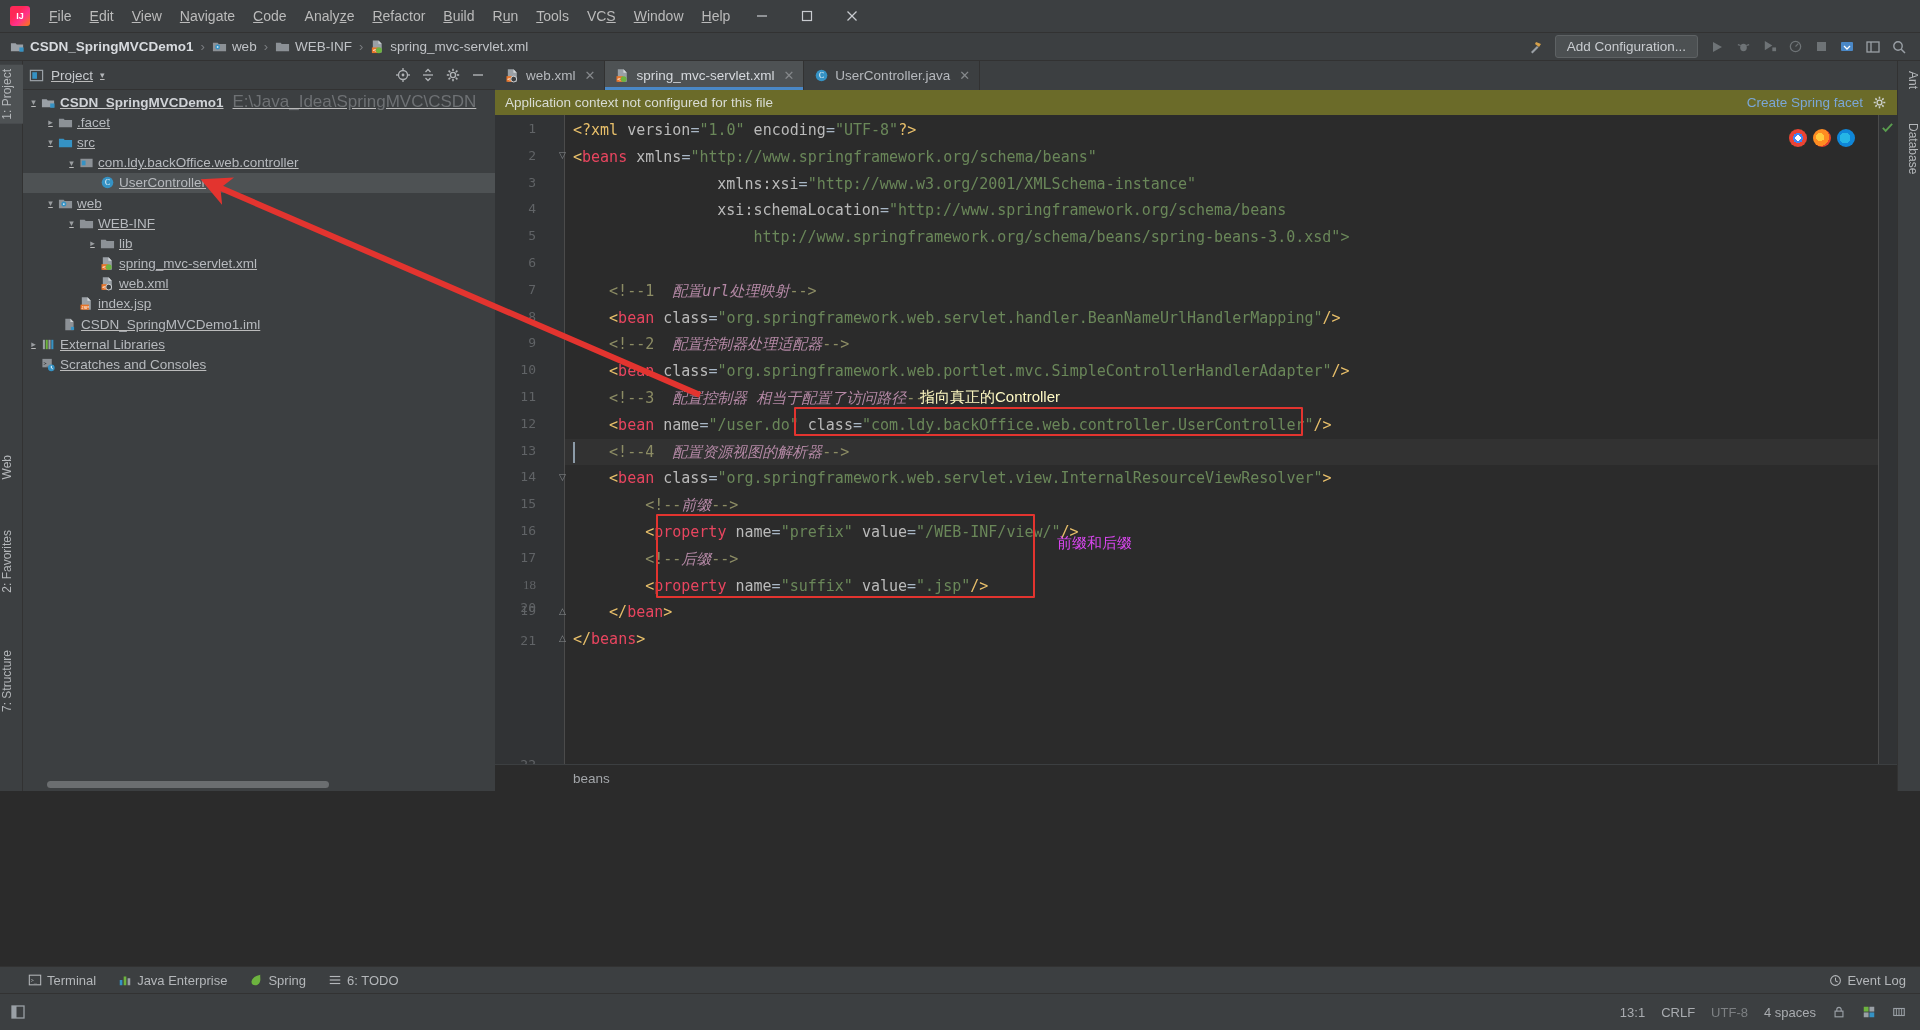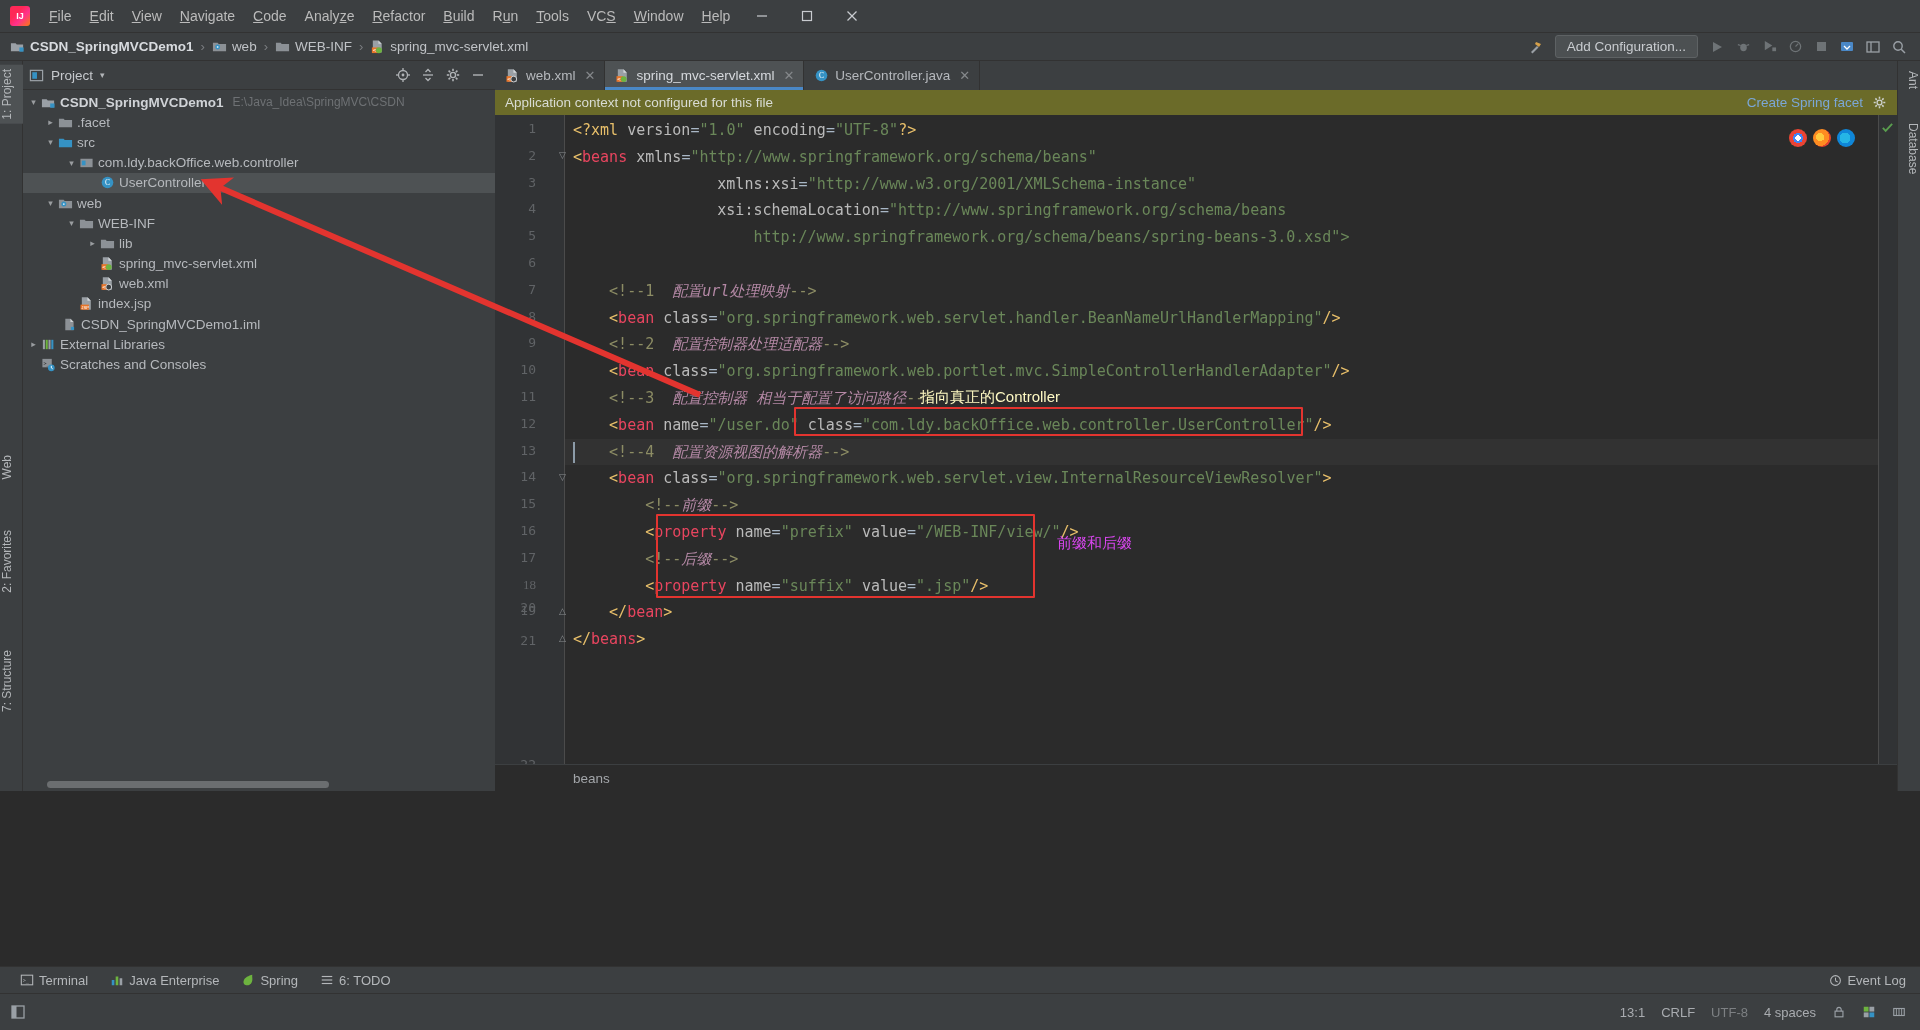--- a/index.html
+++ b/index.html
@@ -82,21 +82,21 @@
   }
   .vtab-r {
     position:absolute; right:0; width:23px;
     writing-mode:vertical-rl;
     font-size:12px; color:#b4b7ba; text-align:center; white-space:nowrap; padding:4px 0;
   }
 
   
   .project-panel {
     position:absolute; left:23px; top:61px; width:472px; height:730px;
-    background:#3c3f41; display:flex; flex-direction:column;
+    background:#3c3f41; display:flex; flex-direction:column;text-decoration:underline;
   }
   .panel-header {
     height:29px; display:flex; align-items:center; padding:0 6px;
     border-bottom:1px solid #323232; flex:0 0 auto;
   }
   .panel-title { font-size:13.5px; color:#c6c9cd; margin-left:7px; }
   .panel-header .chev { margin-left:7px; color:#b2b5b8; font-size:9px; }
   .panel-actions { margin-left:auto; display:flex; align-items:center; gap:3px; }
   .pa-btn { width:22px; height:22px; display:flex; align-items:center; justify-content:center; color:#b0b3b6; }
 
@@ -106,21 +106,21 @@
     font-size:13.5px; color:#b6b9bd; padding-right:4px;
   }
   .node.sel { background:#4e5254; }
   .node .arrow {
     width:13px; display:inline-flex; align-items:center; justify-content:center;
     color:#9a9da0; font-size:9px; flex:0 0 auto;
   }
   .node .ico { width:17px; display:inline-flex; align-items:center; justify-content:center; flex:0 0 auto; }
   .node .nm { margin-left:3px; }
   .node .nm.bold { font-weight:bold; color:#d0d3d7; }
-  .node .sub { margin-left:9px; color:#6e7174; font-size:12px; }
+  .node .sub { margin-left:9px; color:#6e7174; font-size:17px; }
 
   .hscroll {
     height:13px; background:#3c3f41; position:relative; flex:0 0 auto;
   }
   .hscroll .thumb {
     position:absolute; left:24px; top:3px; height:7px; width:282px;
     background:#6b6e70; border-radius:4px;
   }
 
   
@@ -197,21 +197,21 @@
 
   .breadcrumb-bot {
     height:27px; background:#2b2b2b; border-top:1px solid #3c3f41;
     display:flex; align-items:center; padding-left:78px; font-size:13.5px; color:#a3a6aa;
     flex:0 0 auto;
   }
 
   
   .bottom-bar {
     position:absolute; left:0; bottom:37px; width:1920px; height:27px;
-    background:#3c3f41; display:flex; align-items:center; padding-left:20px;
+    background:#3c3f41; display:flex; align-items:center; padding-left:28px;
     border-top:1px solid #323232;
   }
   .bt { display:flex; align-items:center; gap:5px; margin-right:22px; font-size:13px; color:#b4b7ba; }
   .bottom-bar .right { margin-left:auto; display:flex; align-items:center; gap:7px; padding-right:14px;text-align:center; }
 
   
   .status-bar {
     position:absolute; left:0; bottom:0; width:1920px; height:37px;
     background:#3c3f41; display:flex; align-items:center; border-top:1px solid #323232;
   }

